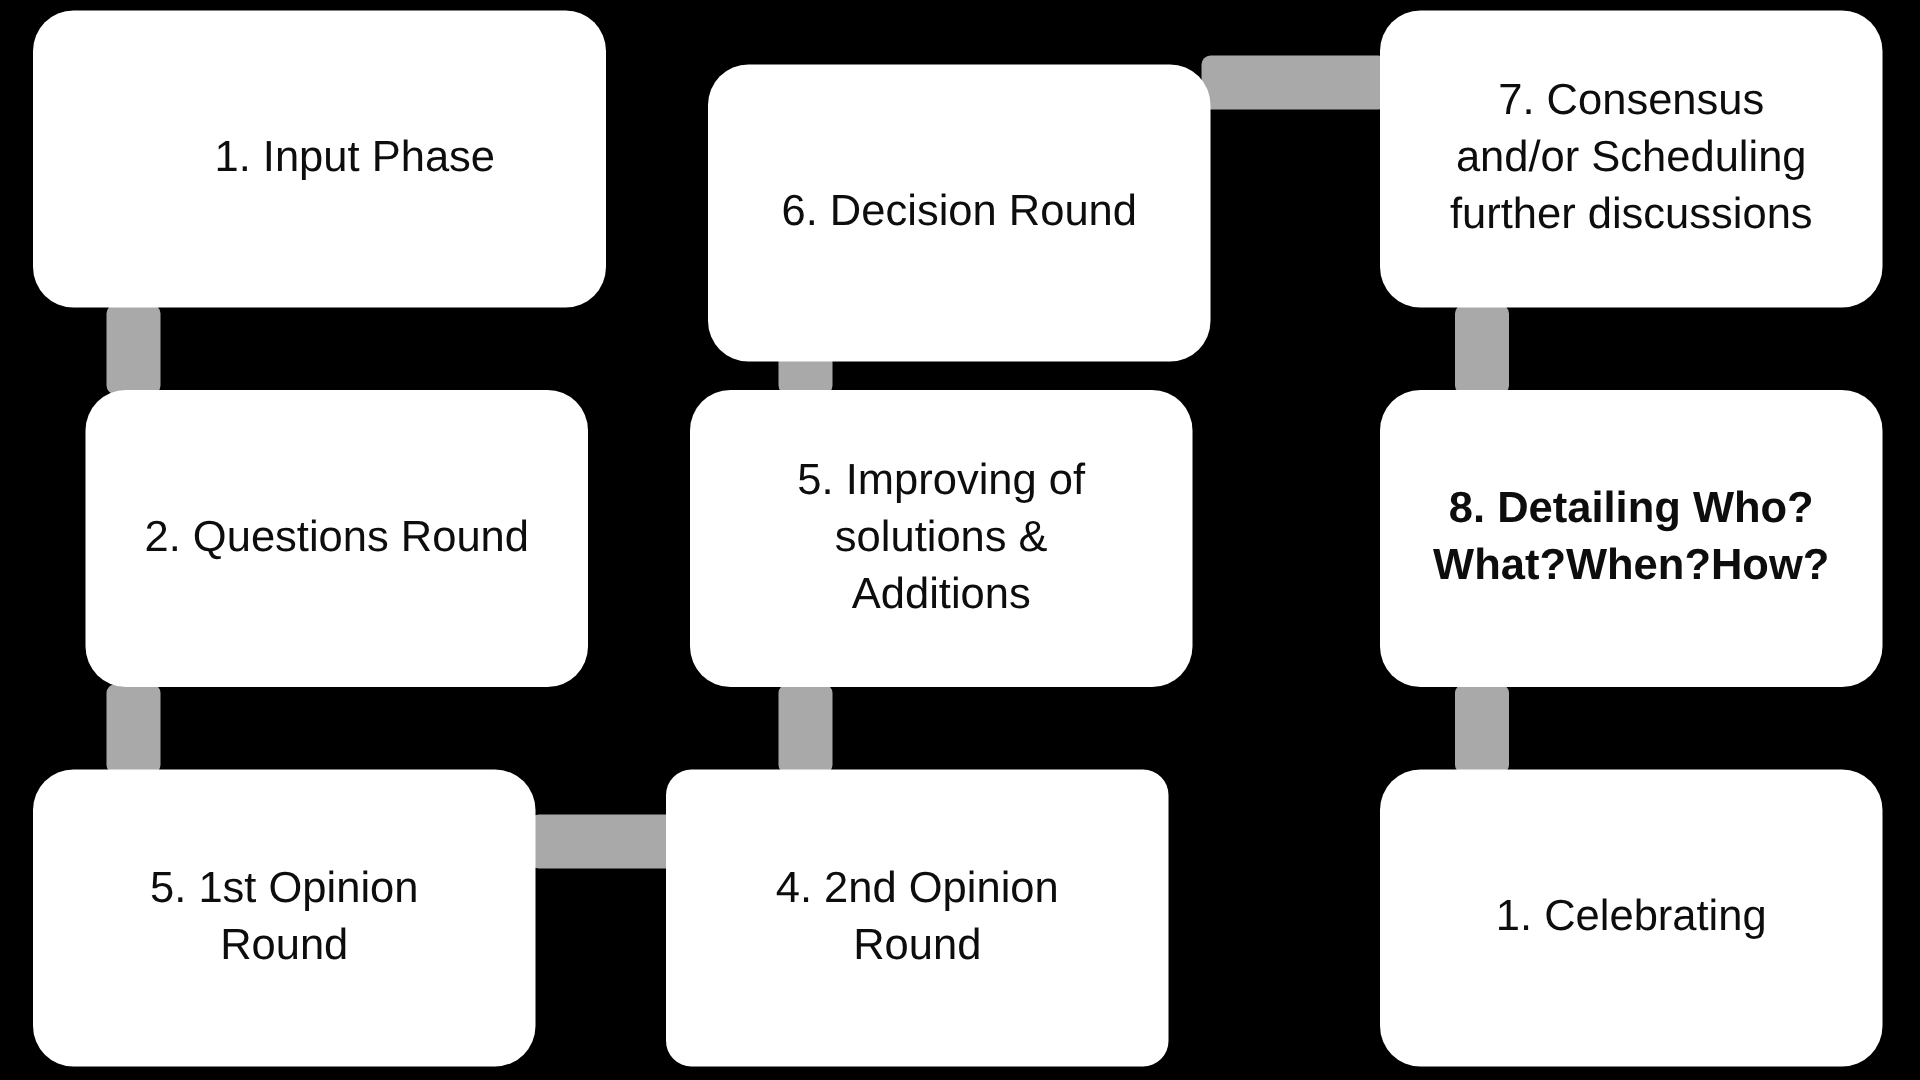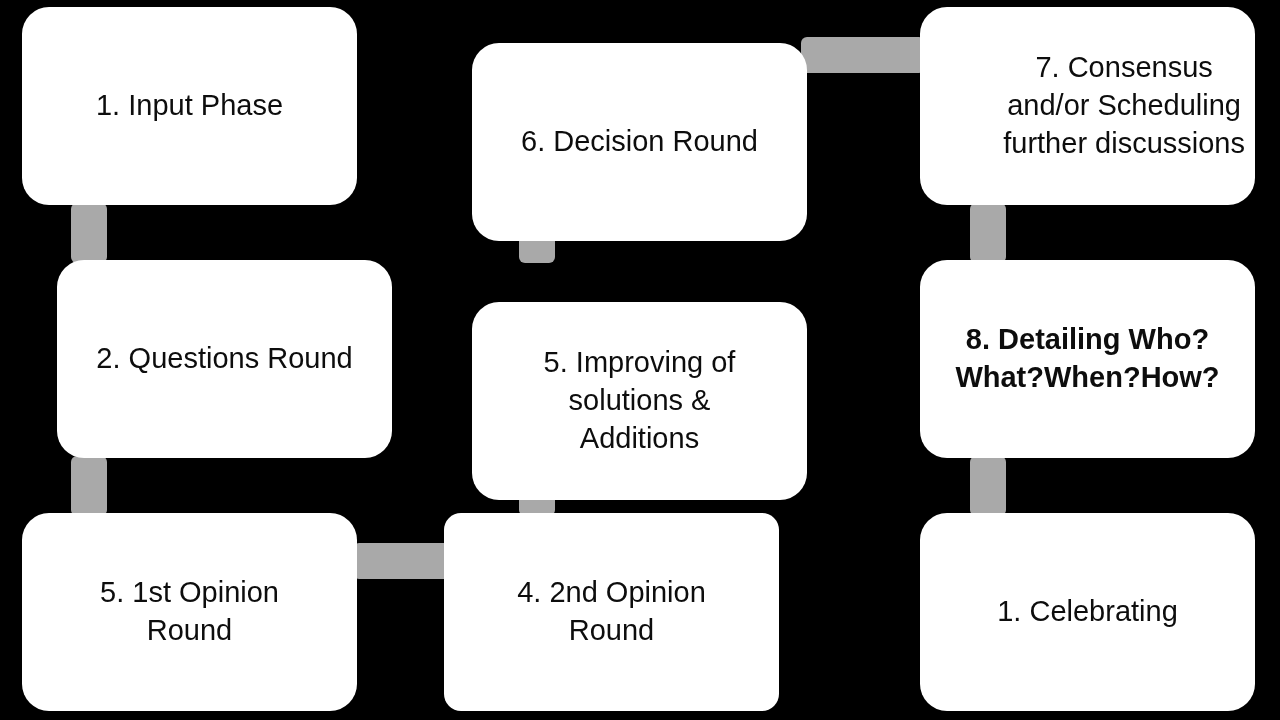--- a/index.html
+++ b/index.html
@@ -41,27 +41,27 @@
   .connector{
     position:absolute;
     background:var(--connector);
     border-radius:6px;
     z-index:1;
   }
   .connector.v{width:36px;height:60px;}
   .connector.h{width:124px;height:36px;}
 
   
-  .b1{left:22px;top:7px;}
+  .b1{left:22px;top:7px;padding-left:47px;}
   .b2{left:22px;top:260px;margin-left:35px;}
   .b3{left:22px;top:513px;}
   .b4{left:444px;top:513px;border-radius:17px;}
-  .b5{left:472px;top:260px;margin-top:42px;}
+  .b5{left:460px;top:260px;}
   .b6{left:472px;top:7px;margin-top:36px;}
-  .b7{left:920px;top:7px;justify-content:flex-end;}
+  .b7{left:920px;top:7px;}
   .b8{left:920px;top:260px;font-weight:bold;}
   .b9{left:920px;top:513px;}
 
   
   .c12{left:71px;top:203px;}
   .c23{left:71px;top:456px;}
   .c34{left:353px;top:543px;}
   .c45{left:519px;top:456px;}
   .c56{left:519px;top:203px;}
   .c67{left:801px;top:37px;}

